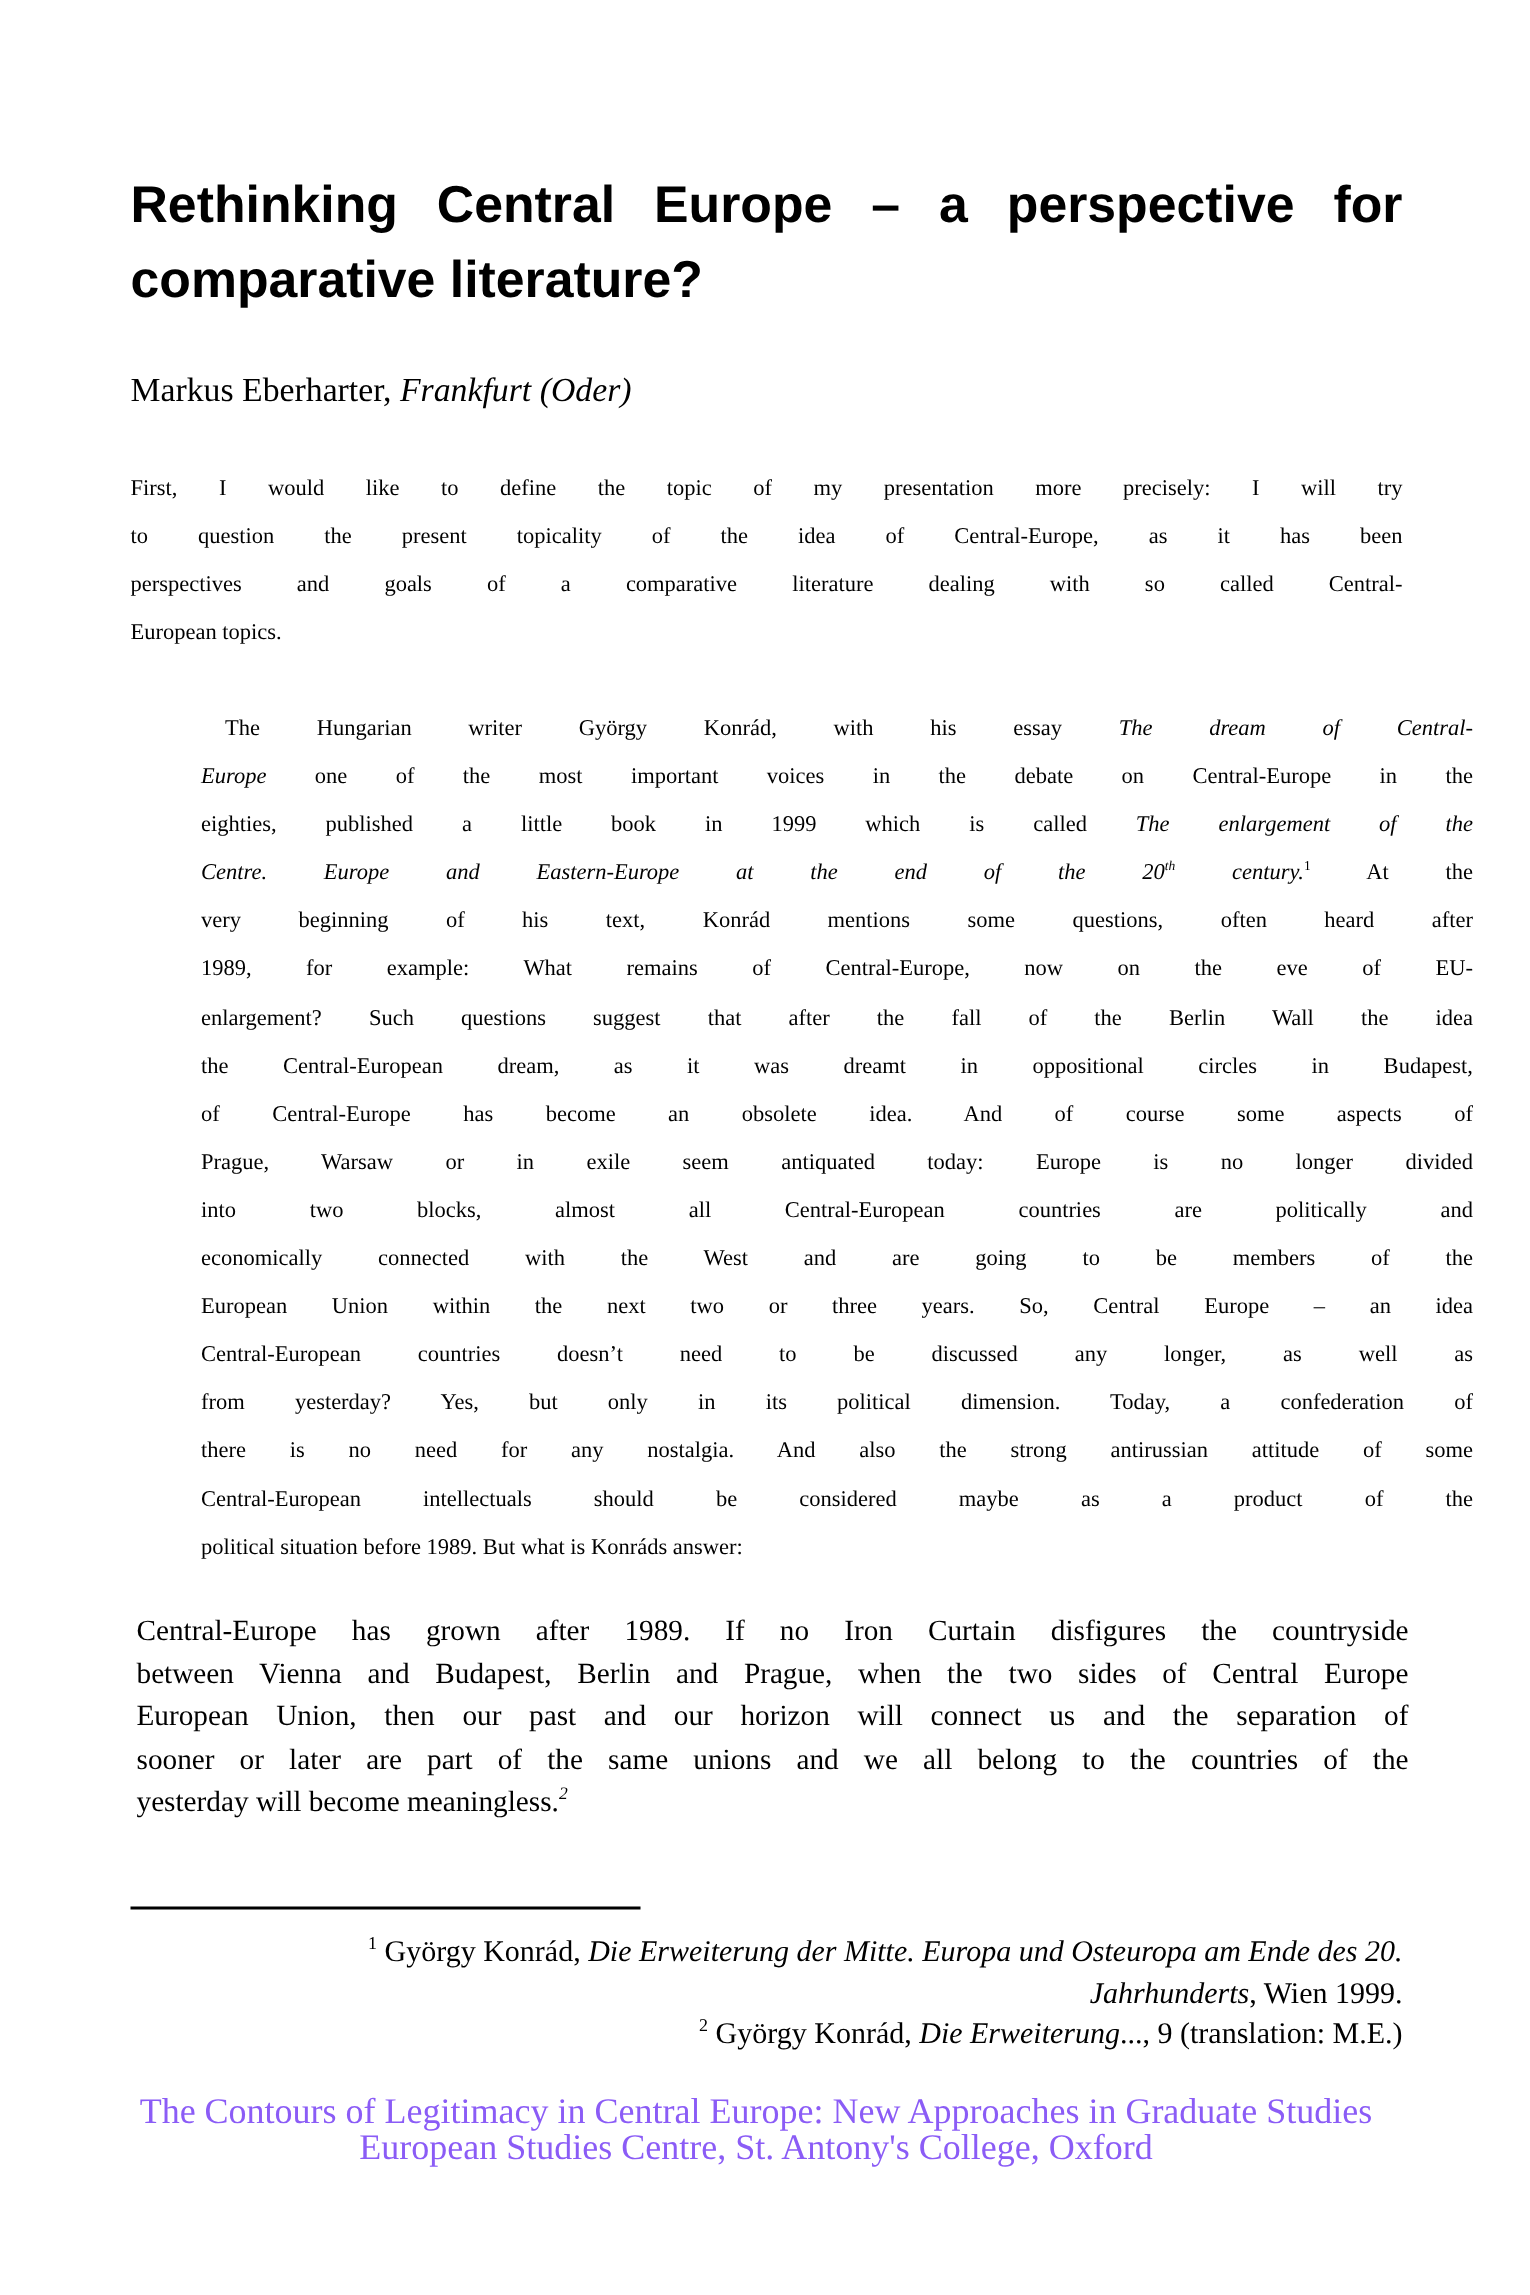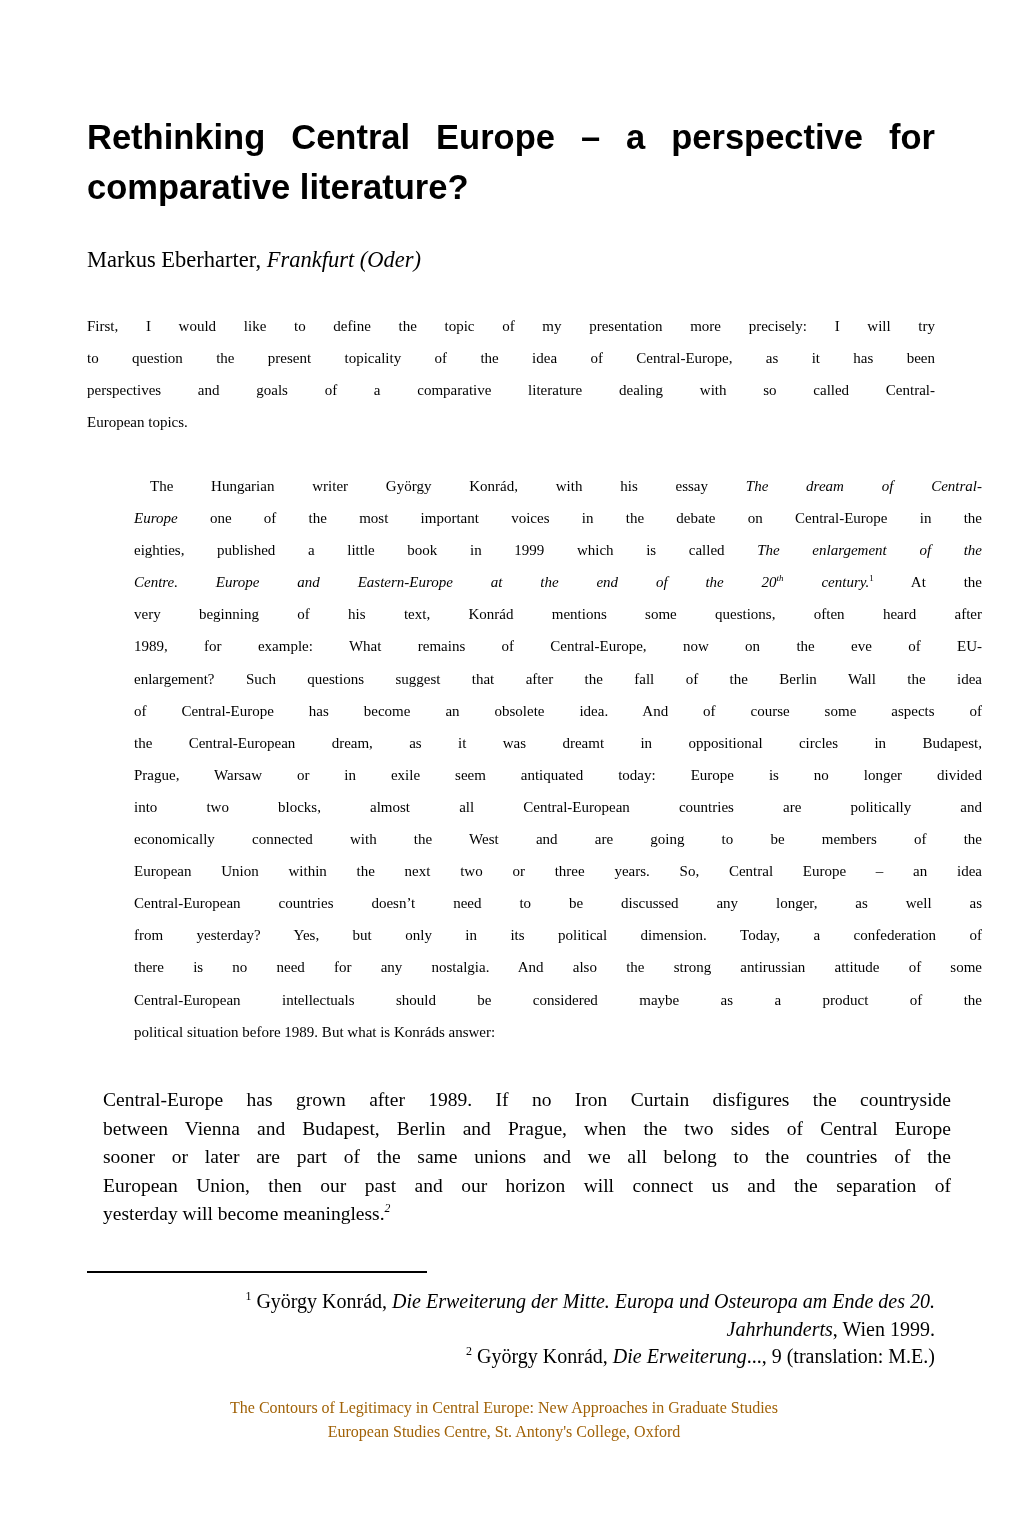--- a/index.html
+++ b/index.html
@@ -125,23 +125,23 @@
       white-space: nowrap;
       text-align: right;
     }
 
     .page-footer {
       position: absolute;
       left: 0;
       top: 1396px;
       width: 1008px;
       text-align: center;
-      font-size: 16px;
+      font-size: 24px;
       line-height: 24px;
-      color: #a16207;
+      color: #8b5cf6;
     }
     .page-footer .fl {
       display: block;
     }
   </style>
 </head>
 <body>
 
 <div class="page">
 
@@ -168,38 +168,38 @@
   </div>
 
   <div class="body-text p2">
     <span class="ln indent"><span>The Hungarian writer György Konrád, with his essay </span><i>The dream of Central-</i></span>
     <span class="ln"><i>Europe</i><span> one of the most important voices in the debate on Central-Europe in the</span></span>
     <span class="ln"><span>eighties, published a little book in 1999 which is called </span><i>The enlargement of the</i></span>
     <span class="ln"><i><span>Centre. Europe and Eastern-Europe at the end of the 20</span><sup>th</sup><span> century.</span></i><sup>1</sup><span> At the</span></span>
     <span class="ln">very beginning of his text, Konrád mentions some questions, often heard after</span>
     <span class="ln">1989, for example: What remains of Central-Europe, now on the eve of EU-</span>
     <span class="ln">enlargement? Such questions suggest that after the fall of the Berlin Wall the idea</span>
+    <span class="ln">the Central-European dream, as it was dreamt in oppositional circles in Budapest,</span>
     <span class="ln">of Central-Europe has become an obsolete idea. And of course some aspects of</span>
-    <span class="ln">the Central-European dream, as it was dreamt in oppositional circles in Budapest,</span>
     <span class="ln">Prague, Warsaw or in exile seem antiquated today: Europe is no longer divided</span>
     <span class="ln">into two blocks, almost all Central-European countries are politically and</span>
     <span class="ln">economically connected with the West and are going to be members of the</span>
     <span class="ln">European Union within the next two or three years. So, Central Europe – an idea</span>
     <span class="ln">Central-European countries doesn’t need to be discussed any longer, as well as</span>
     <span class="ln">from yesterday? Yes, but only in its political dimension. Today, a confederation of</span>
     <span class="ln">there is no need for any nostalgia. And also the strong antirussian attitude of some</span>
     <span class="ln">Central-European intellectuals should be considered maybe as a product of the</span>
     <span class="ln last">political situation before 1989. But what is Konráds answer:</span>
   </div>
 
-  <blockquote class="quote" style="margin:16px;">
+  <blockquote class="quote" style="margin:4px;">
     <span class="ln">Central-Europe has grown after 1989. If no Iron Curtain disfigures the countryside</span>
     <span class="ln">between Vienna and Budapest, Berlin and Prague, when the two sides of Central Europe</span>
+    <span class="ln">European Union, then our past and our horizon will connect us and the separation of</span>
     <span class="ln">sooner or later are part of the same unions and we all belong to the countries of the</span>
-    <span class="ln">European Union, then our past and our horizon will connect us and the separation of</span>
     <span class="ln last"><span>yesterday will become meaningless.</span><sup style="font-style:italic;">2</sup></span>
   </blockquote>
 
   <div class="fn-rule"></div>
 
   <div class="footnotes">
     <div class="fn">
       <span class="fn-line"><sup>1</sup><span> György Konrád, </span><i>Die Erweiterung der Mitte. Europa und Osteuropa am Ende des 20.</i></span>
       <span class="fn-line"><i>Jahrhunderts</i><span>, Wien 1999.</span></span>
     </div>

